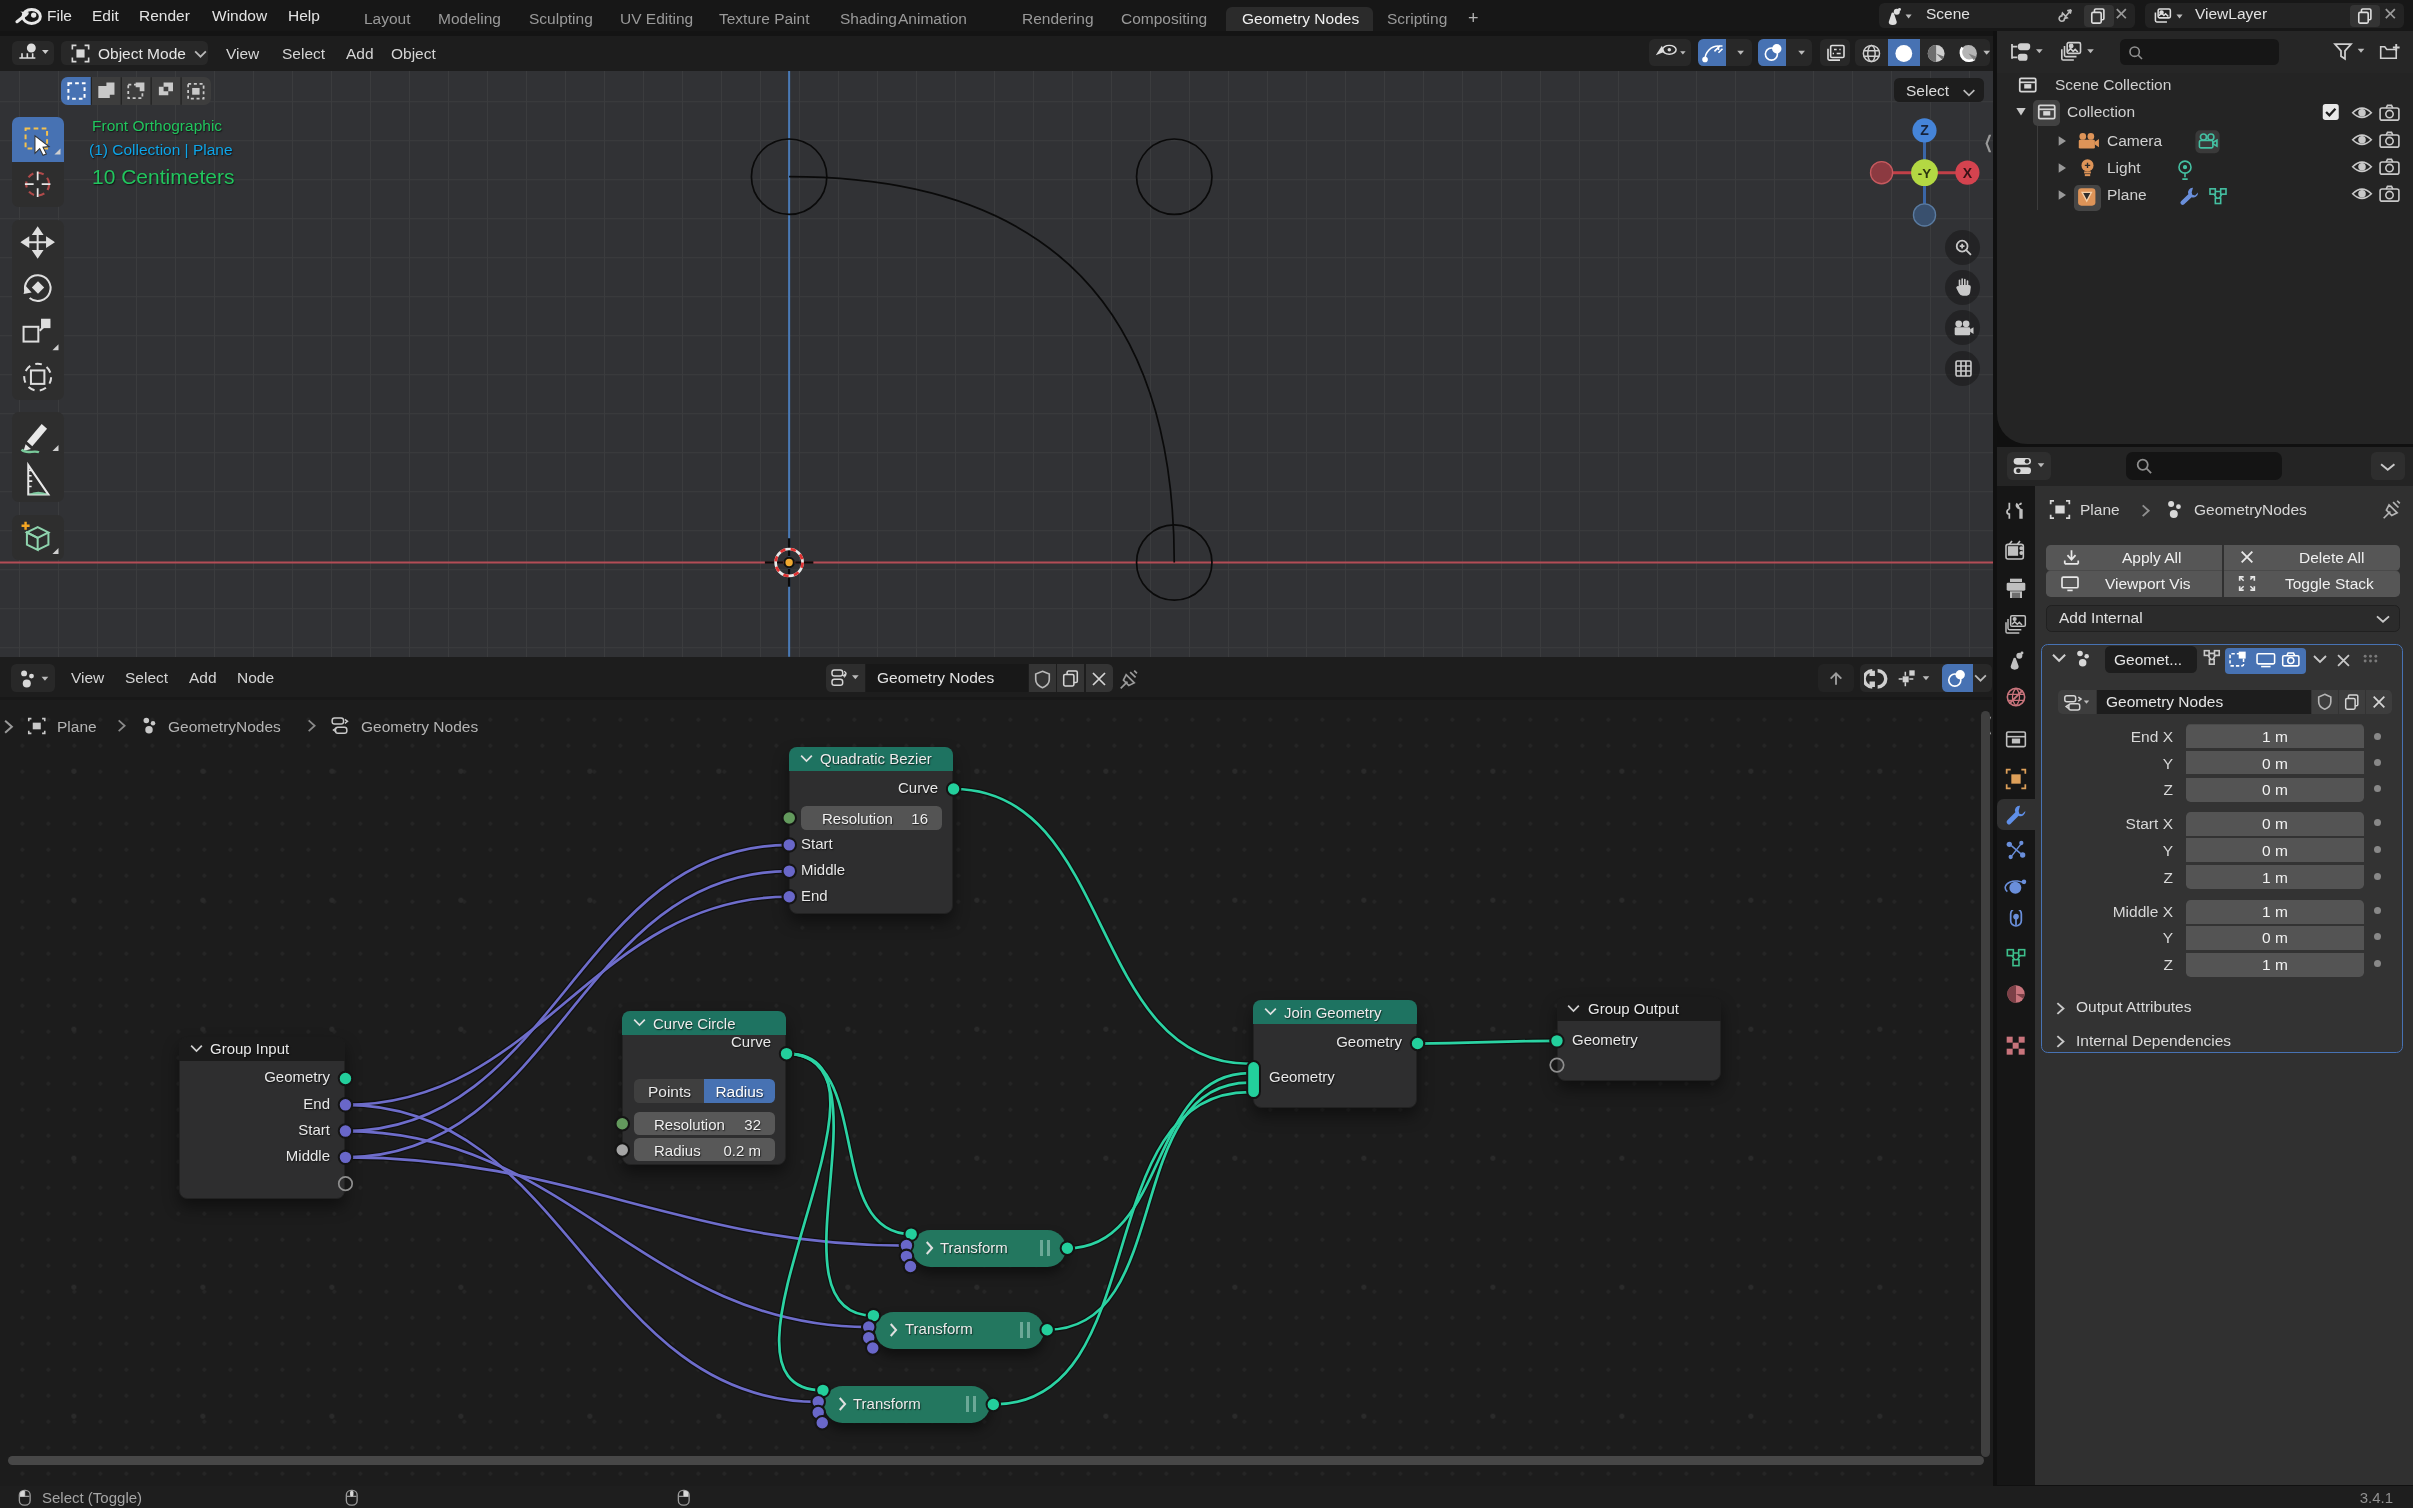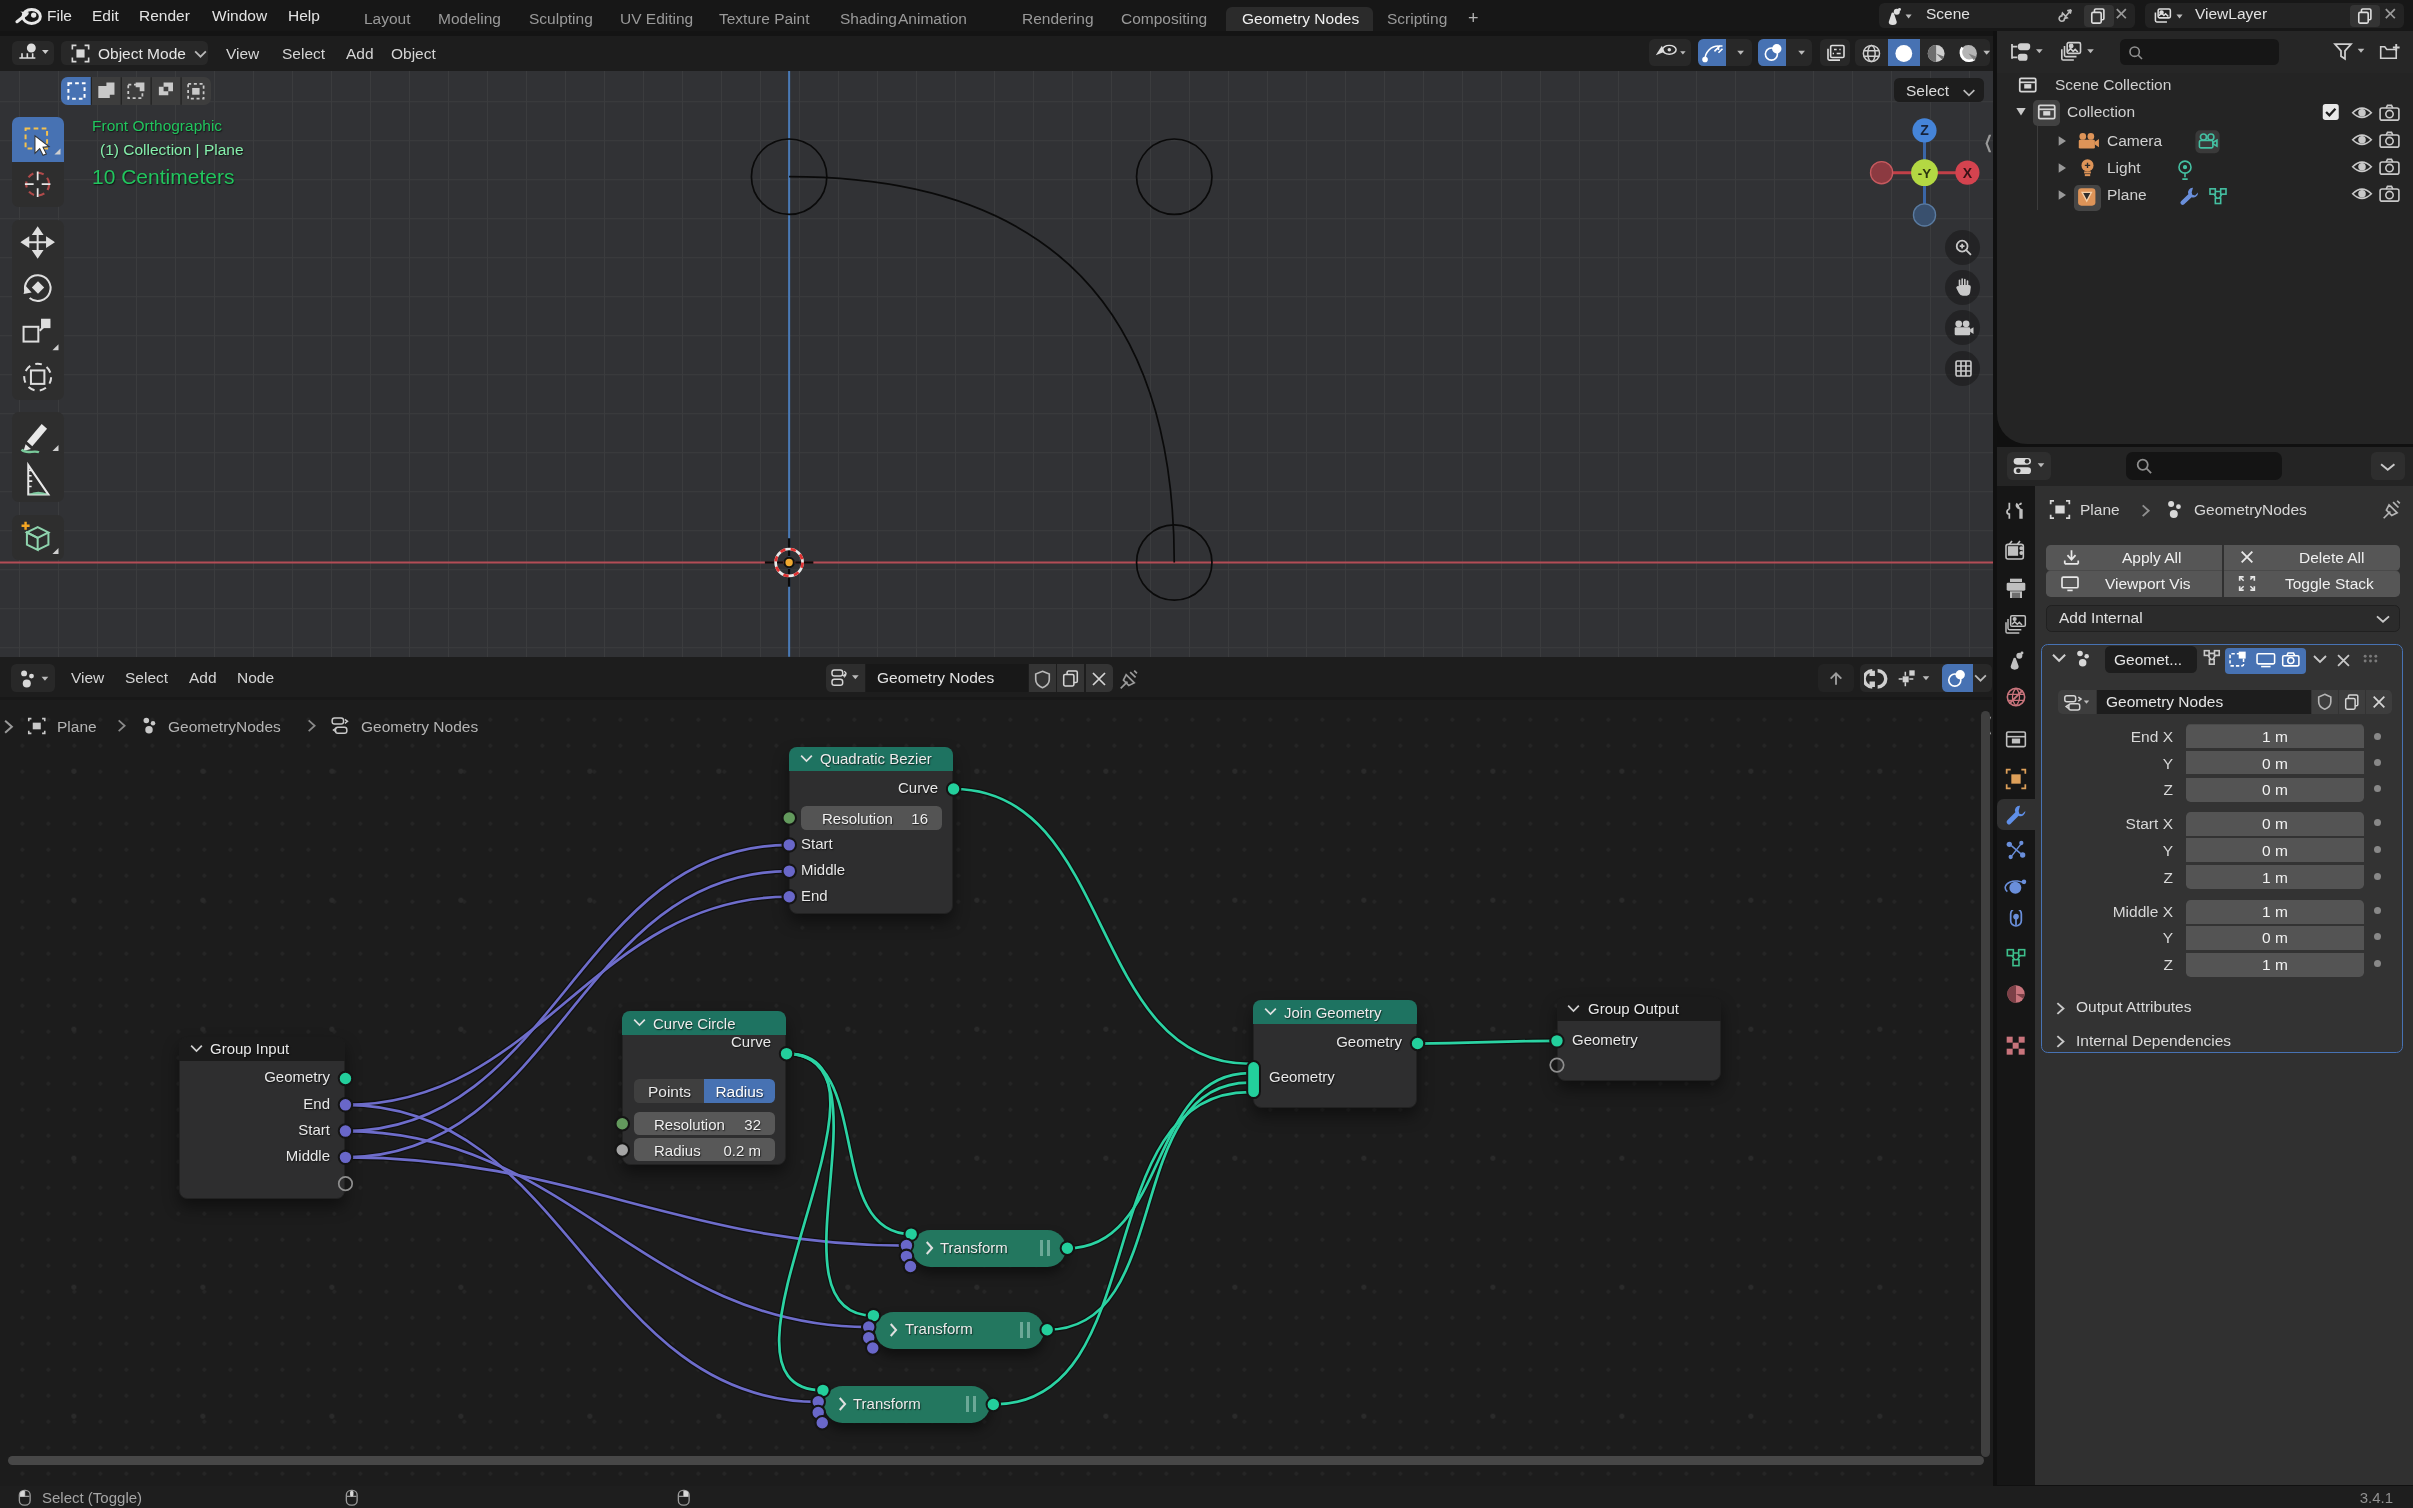--- a/index.html
+++ b/index.html
@@ -277,21 +277,21 @@
         <path d="M22 26 l16-8 16 8 -16 8 z"></path>
           <path d="M22 26 v18 l16 8 v-18 z"></path>
           <path d="M54 26 v18 l-16 8"></path>
       </g>
       <path d="M20 10 v12 M14 16 h12" stroke="#f5a623" stroke-width="3.6"></path>
       <path d="M60 58 l9 0 0-9 z" fill="#cfcfcf"></path>
     </svg>
   </div>
 
   <div class="abs txt shadow" style="left:92px;top:86px;font-size:15.5px;color:#22c55e">Front Orthographic</div>
-  <div class="abs txt shadow" style="left:100px;top:110px;font-size:15.5px;color:#86efac">(1) Collection | Plane</div>
+  <div class="abs txt shadow" style="left:89px;top:110px;font-size:15.5px;color:#0ea5e9">(1) Collection | Plane</div>
   <div class="abs txt shadow" style="left:92px;top:134px;font-size:21px;color:#22c55e">10 Centimeters</div>
 
   <div class="abs" style="left:1894px;top:47px;width:90px;height:24px;background:#1d1d1d;border-radius:5.4px;"></div>
   <div class="abs txt" style="left:1906px;top:51px;color:#dadada">Select</div>
   <svg class="abs" style="left:1961px;top:57px" width="16" height="10.8" viewBox="0 0 24 16">
       <path d="M4 3 l8 8 8-8" stroke="#b9b9b9" stroke-width="2.6" fill="none"></path>
     </svg>
 
   <svg class="abs" style="left:1857px;top:86px" width="135" height="114" viewBox="0 0 200 170">
     <line x1="100" y1="20" x2="100" y2="148" stroke="#3a66a7" stroke-width="4.5"></line>

